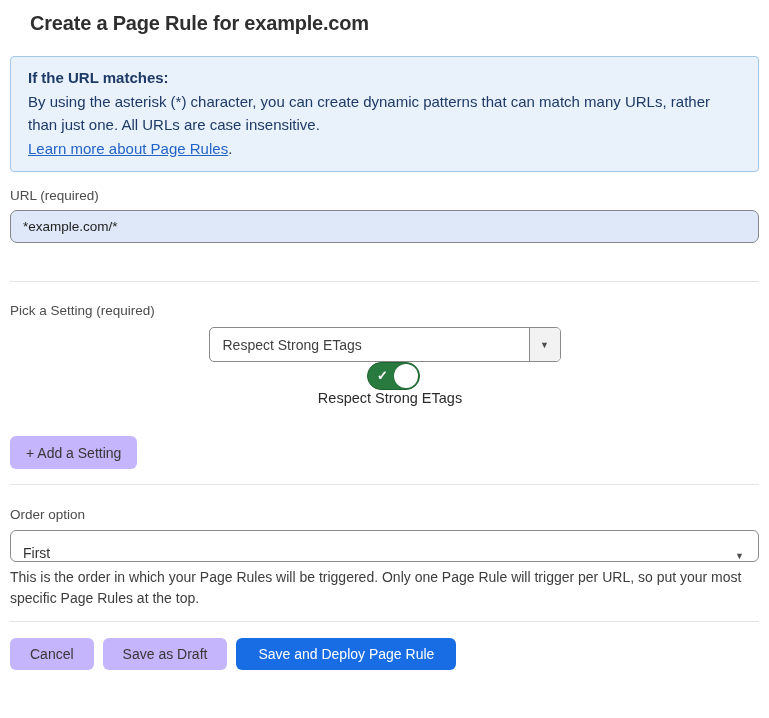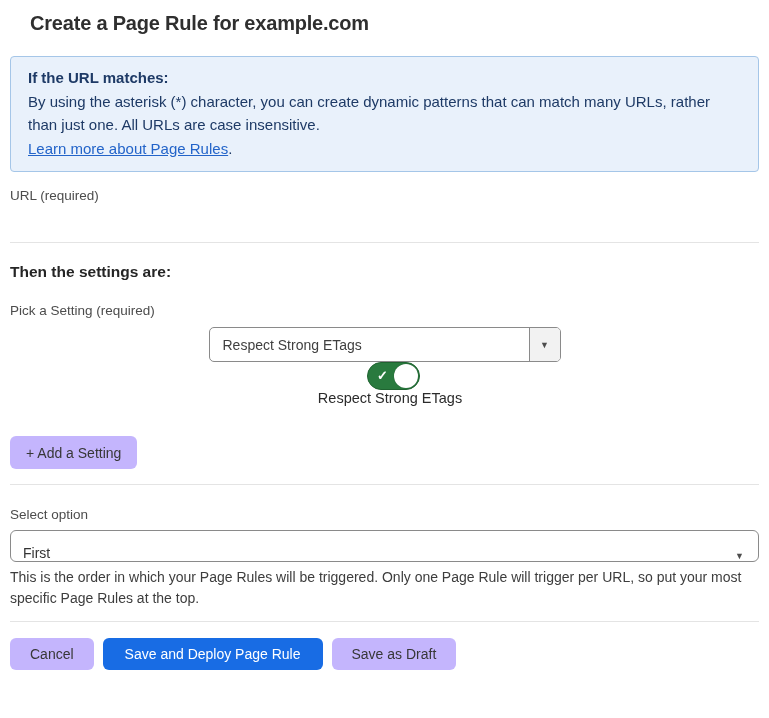--- a/index.html
+++ b/index.html
@@ -162,24 +162,24 @@
 
   <div class="info-box">
     <div class="info-heading">If the URL matches:</div>
     <div class="info-body">By using the asterisk (*) character, you can create dynamic patterns that can match many URLs, rather than just one. All URLs are case insensitive.</div>
     <div>
       <a class="info-link">Learn more about Page Rules</a><span>.</span>
     </div>
   </div>
 
   <div class="field-label">URL (required)</div>
+  <input class="url-input" type="text" value="*example.com/*" style="">
 
   <hr class="divider divider-1">
 
-  <h2 class="section-heading">Then the settings are:</h2>
 
   <div class="field-label picker-label">Pick a Setting (required)</div>
 
   <div class="setting-row">
     <div class="setting-select">
       <span class="select-text">Respect Strong ETags</span>
       <span class="select-arrow-box">
         <span>▼</span>
       </span>
     </div>
@@ -189,30 +189,30 @@
       <span class="toggle-knob"></span>
     </div>
     <span class="toggle-label">Respect Strong ETags</span>
   </div>
 
   <button class="btn btn-secondary add-setting-btn">+ Add a Setting</button>
 
   <hr class="divider divider-2">
 
 
-  <div class="field-label order-label">Select option</div>
+  <div class="field-label order-label">Order option</div>
 
   <div class="order-select">
     <span>First</span>
     <span class="select-caret">▼</span>
   </div>
 
   <div class="help-text">This is the order in which your Page Rules will be triggered. Only one Page Rule will trigger per URL, so put your most specific Page Rules at the top.</div>
 
   <hr class="divider divider-3">
 
   <div class="footer">
     <button class="btn btn-secondary">Cancel</button>
+    <button class="btn btn-secondary">Save as Draft</button>
     <button class="btn btn-primary">Save and Deploy Page Rule</button>
-    <button class="btn btn-secondary">Save as Draft</button>
   </div>
 
 </div>
 
 </body></html>

